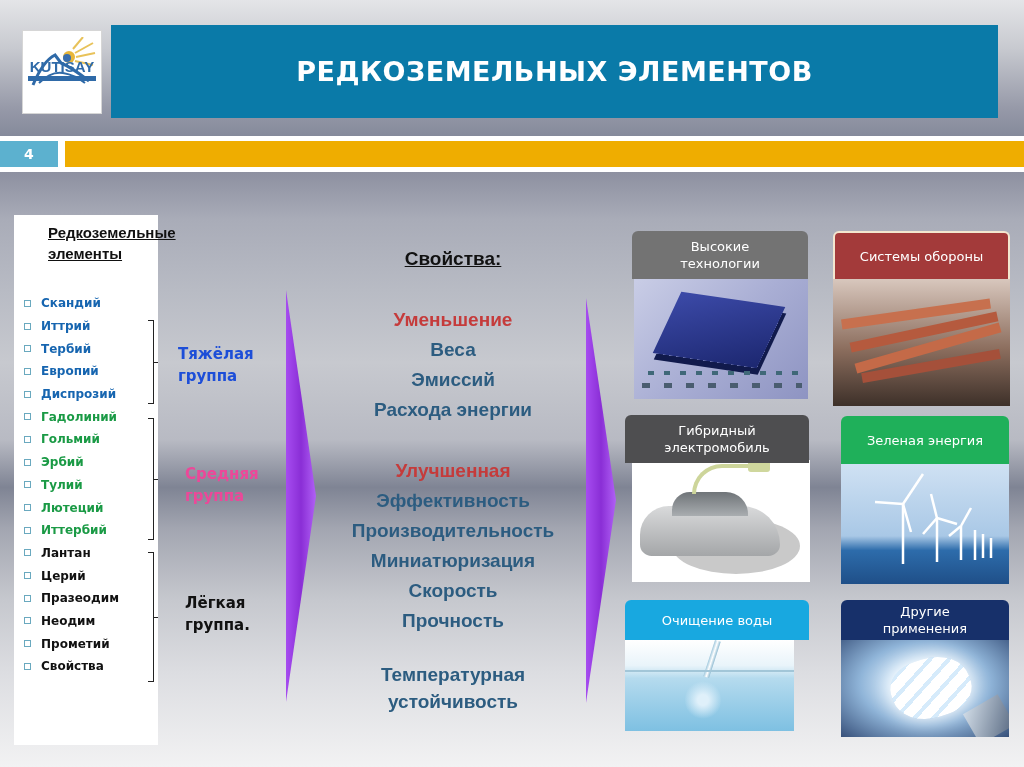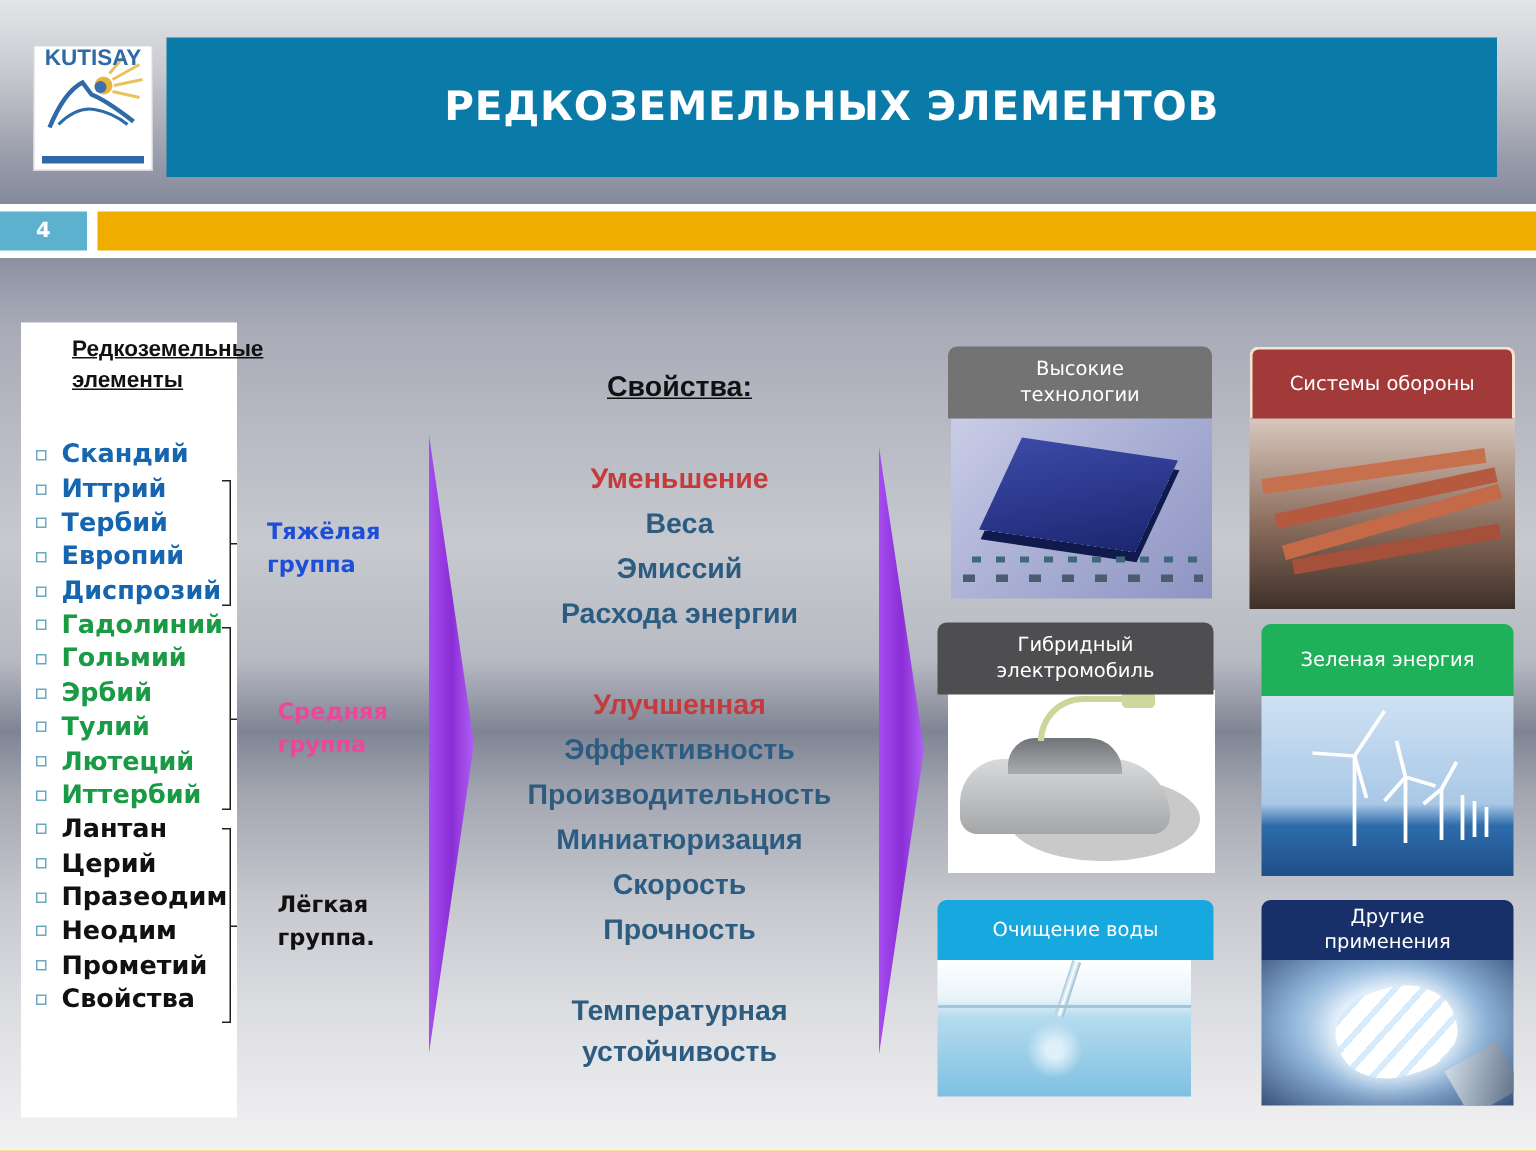--- a/index.html
+++ b/index.html
@@ -12,21 +12,21 @@
       #ffffff 136px, #ffffff 139px, #f0b000 139px);
   }
   
   .header-band {
     position: absolute; left: 0; top: 0; width: 1024px; height: 136px;
     background: linear-gradient(180deg, #e4e5e8 0%, #c8cad0 35%, #9699a8 80%, #858a9b 100%);
   }
   .logo {
     position: absolute; left: 22px; top: 30px; width: 80px; height: 84px;
     background: #ffffff; border: 1px solid #d6d6d6;
-    display: flex; flex-direction: column; align-items: center; justify-content: space-between;
+    display: flex; flex-direction: column; align-items: center; justify-content: center;
     padding-bottom: 4px;
   }
   .logo svg { position: absolute; left: 6px; top: 6px; }
   .logo-text {
     position: relative; font-family: "Liberation Sans", sans-serif; font-weight: bold;
     font-size: 15px; color: #2f6aa8; letter-spacing: 0px; line-height: 16px;
   }
   .logo-sub {
     position: relative; width: 68px; height: 5px; background: #2f6aa8; margin-top: 1px;
   }
@@ -64,21 +64,21 @@
     position: absolute; left: 48px; top: 222px; width: 200px;
     font-family: "Liberation Sans", sans-serif; font-weight: bold; font-size: 15px; line-height: 21px;
     color: #111111;
   }
   .elements-heading span { text-decoration: underline; display: block; }
   .el-list {
     position: absolute; left: 24px; top: 292px; list-style: none;
   }
   .el-item {
     height: 22.7px; display: flex; align-items: center;
-    font-family: "DejaVu Sans", sans-serif; font-weight: bold; font-size: 17px;
+    font-family: "DejaVu Sans", sans-serif; font-weight: bold; font-size: 12px;
   }
   .el-bullet {
     display: inline-block; width: 7px; height: 7px; border: 1px solid #6aa9bf; margin-right: 10px; flex-shrink: 0;
   }
   .el-item.heavy { color: #1665b0; }
   .el-item.medium { color: #1a9a45; }
   .el-item.light { color: #111111; }
   
   .bracket {
     position: absolute; border: 1.5px solid #222; border-left: none; width: 6px;

